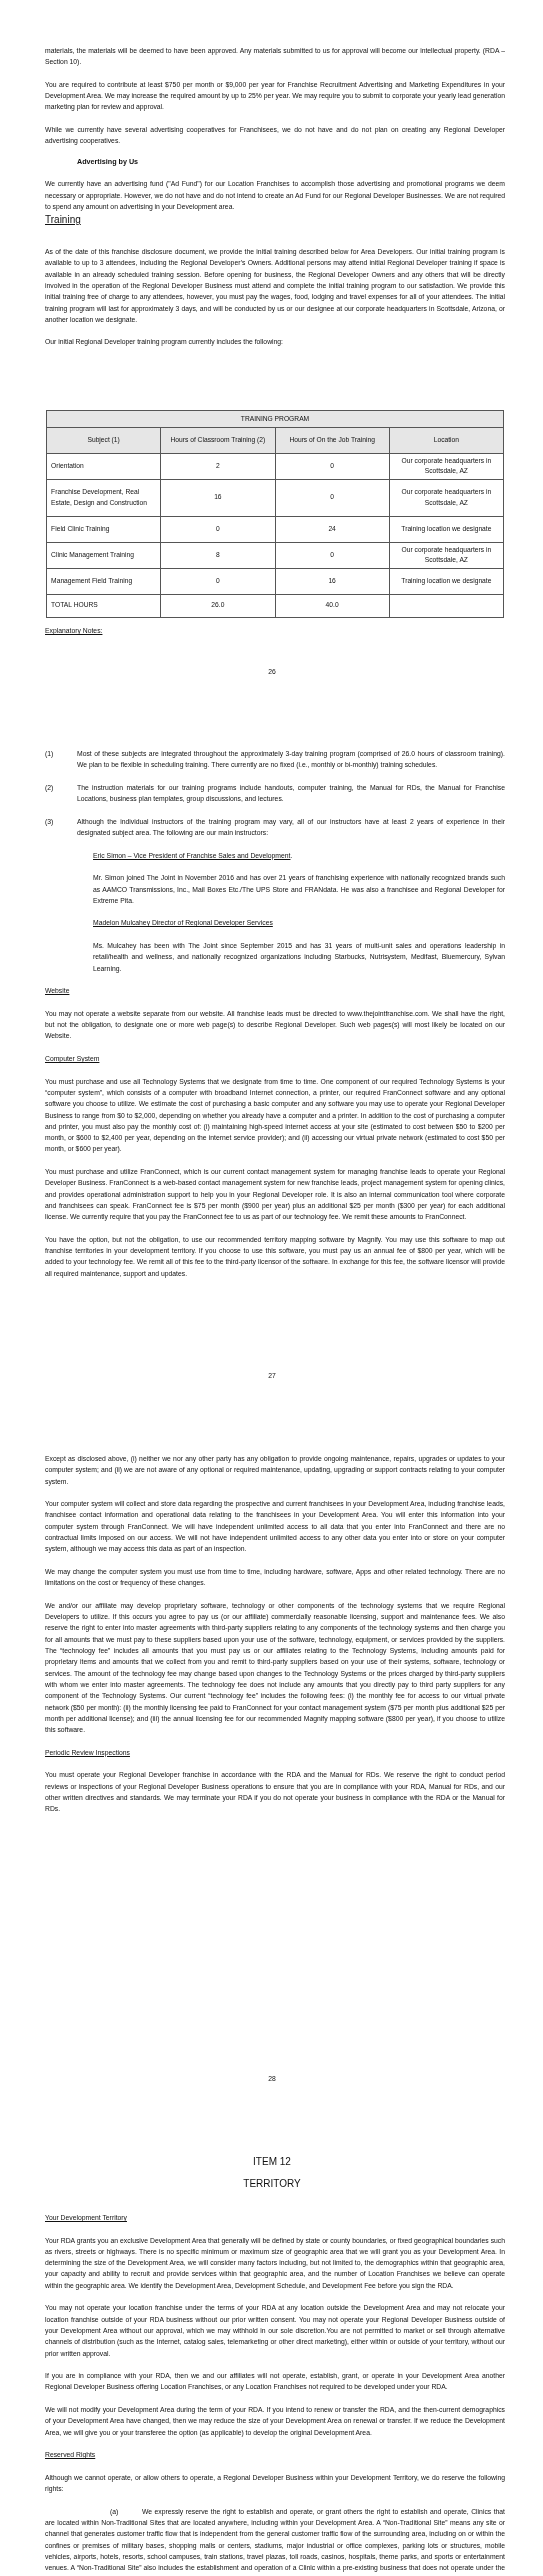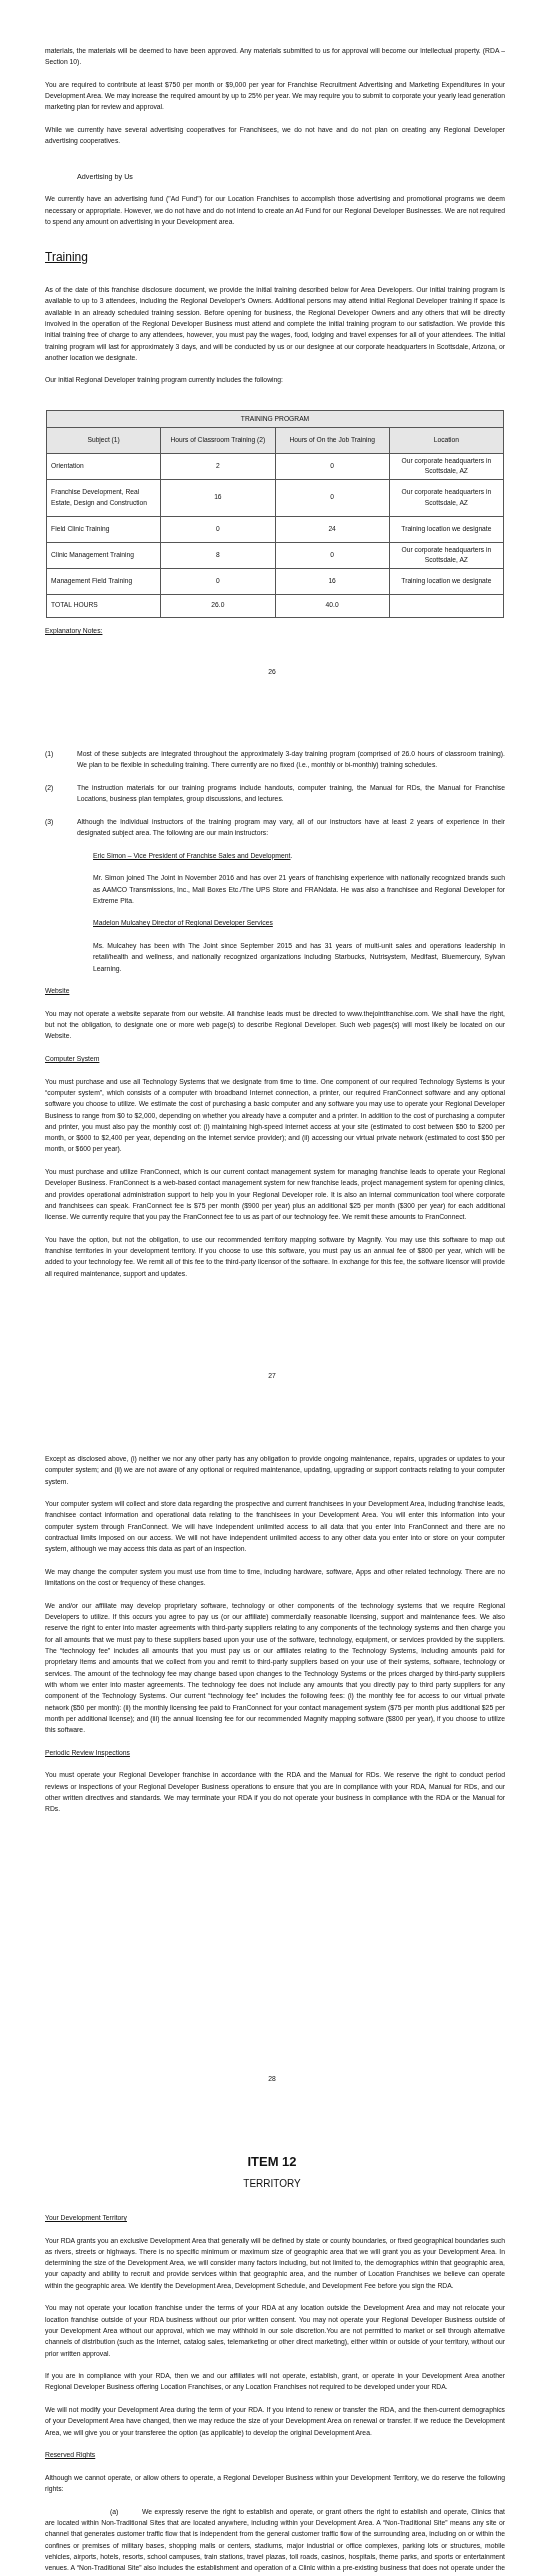--- a/index.html
+++ b/index.html
@@ -46,23 +46,23 @@
   table.tp td.c { text-align: center; }
   table.tp td.l { text-align: left; }
 </style>
 </head>
 <body>
 
 <div class="page" style="top:45px;">
   <p>materials, the materials will be deemed to have been approved.  Any materials submitted to us for approval will become our intellectual property. (RDA – Section 10).</p>
   <p style="margin-top:11.3px;">You are required to contribute at least $750 per month or $9,000 per year for Franchise Recruitment Advertising and Marketing Expenditures in your Development Area.  We may increase the required amount by up to 25% per year.  We may require you to submit to corporate your yearly lead generation marketing plan for review and approval.</p>
   <p style="margin-top:11.3px;">While we currently have several advertising cooperatives for Franchisees, we do not have and do not plan on creating any Regional Developer advertising cooperatives.</p>
-  <p class="subhead-indent" style="margin-top:24px; text-align:left; font-size:7.2px;">Advertising by Us</p>
+  <p class="subhead-indent" style="margin-top:9px; text-align:left; font-size:7.2px;font-weight:bold;">Advertising by Us</p>
   <p style="margin-top:11.3px;">We currently have an advertising fund ("Ad Fund") for our Location Franchises to accomplish those advertising and promotional programs we deem necessary or appropriate.  However, we do not have and do not intend to create an Ad Fund for our Regional Developer Businesses. We are not required to spend any amount on advertising in your Development area.</p>
-  <p class="u" style="margin-top:25px; text-align:left; font-size:12px;">Training</p>
+  <p class="u" style="margin-top:2px; text-align:left; font-size:10px;">Training</p>
   <p style="margin-top:20.6px;">As of the date of this franchise disclosure document, we provide the initial training described below for Area Developers. Our initial training program is available to up to 3 attendees, including the Regional Developer’s Owners.  Additional persons may attend initial Regional Developer training if space is available in an already scheduled training session.  Before opening for business, the Regional Developer Owners and any others that will be directly involved in the operation of the Regional Developer Business must attend and complete the initial training program to our satisfaction.  We provide this initial training free of charge to any attendees, however, you must pay the wages, food, lodging and travel expenses for all of your attendees.  The initial training program will last for approximately 3 days, and will be conducted by us or our designee at our corporate headquarters in Scottsdale, Arizona, or another location we designate.</p>
   <p style="margin-top:11.3px; text-align:left;">Our initial Regional Developer training program currently includes the following:</p>
 </div>
 
 <table class="tp" style="top:410px;">
   <colgroup>
     <col style="width:25%">
       <col style="width:25%">
       <col style="width:25%">
       <col style="width:25%">
@@ -156,21 +156,21 @@
 <div class="page" style="top:1453px;">
   <p>Except as disclosed above, (i) neither we nor any other party has any obligation to provide ongoing maintenance, repairs, upgrades or updates to your computer system; and (ii) we are not aware of any optional or required maintenance, updating, upgrading or support contracts relating to your computer system.</p>
   <p style="margin-top:11.3px;">Your computer system will collect and store data regarding the prospective and current franchisees in your Development Area, including franchise leads, franchisee contact information and operational data relating to the franchisees in your Development Area. You will enter this information into your computer system through FranConnect. We will have independent unlimited access to all data that you enter into FranConnect and there are no contractual limits imposed on our access. We will not have independent unlimited access to any other data you enter into or store on your computer system, although we may access this data as part of an inspection.</p>
   <p style="margin-top:11.3px;">We may change the computer system you must use from time to time, including hardware, software, Apps and other related technology. There are no limitations on the cost or frequency of these changes.</p>
   <p style="margin-top:11.3px;">We and/or our affiliate may develop proprietary software, technology or other components of the technology systems that we require Regional Developers to utilize. If this occurs you agree to pay us (or our affiliate) commercially reasonable licensing, support and maintenance fees. We also reserve the right to enter into master agreements with third-party suppliers relating to any components of the technology systems and then charge you for all amounts that we must pay to these suppliers based upon your use of the software, technology, equipment, or services provided by the suppliers. The “technology fee” includes all amounts that you must pay us or our affiliates relating to the Technology Systems, including amounts paid for proprietary items and amounts that we collect from you and remit to third-party suppliers based on your use of their systems, software, technology or services. The amount of the technology fee may change based upon changes to the Technology Systems or the prices charged by third-party suppliers with whom we enter into master agreements. The technology fee does not include any amounts that you directly pay to third party suppliers for any component of the Technology Systems. Our current “technology fee” includes the following fees: (i) the monthly fee for access to our virtual private network ($50 per month): (ii) the monthly licensing fee paid to FranConnect for your contact management system ($75 per month plus additional $25 per month per additional license); and (iii) the annual licensing fee for our recommended Magnify mapping software ($800 per year), if you choose to utilize this software.</p>
   <p class="u" style="margin-top:11.3px; text-align:left;">Periodic Review Inspections</p>
   <p style="margin-top:11.3px;">You must operate your Regional Developer franchise in accordance with the RDA and the Manual for RDs.  We reserve the right to conduct period reviews or inspections of your Regional Developer Business operations to ensure that you are in compliance with your RDA, Manual for RDs, and our other written directives and standards.  We may terminate your RDA if you do not operate your business in compliance with the RDA or the Manual for RDs.</p>
 </div>
 <div class="pagenum" style="top:2073px;">28</div>
 
-<div class="pagenum" style="top:2156px; font-size:13px;font-weight:bold;">ITEM 12</div>
+<div class="pagenum" style="top:2156px; font-size:10px;">ITEM 12</div>
 <div class="pagenum" style="top:2178px; font-size:10px;">TERRITORY</div>
 
 <div class="page" style="top:2212px;">
   <p class="u" style="text-align:left;">Your Development Territory</p>
   <p style="margin-top:11.3px;">Your RDA grants you an exclusive Development Area that generally will be defined by state or county boundaries, or fixed geographical boundaries such as rivers, streets or highways.  There is no specific minimum or maximum size of geographic area that we will grant you as your Development Area. In determining the size of the Development Area, we will consider many factors including, but not limited to, the demographics within that geographic area, your capacity and ability to recruit and provide services within that geographic area, and the number of Location Franchises we believe can operate within the geographic area.  We identify the Development Area, Development Schedule, and Development Fee before you sign the RDA.</p>
   <p style="margin-top:11.3px;">You may not operate your location franchise under the terms of your RDA at any location outside the Development Area and may not relocate your location franchise outside of your RDA business without our prior written consent. You may not operate your Regional Developer Business outside of your Development Area without our approval, which we may withhold in our sole discretion.You are not permitted to market or sell through alternative channels of distribution (such as the Internet, catalog sales, telemarketing or other direct marketing), either within or outside of your territory, without our prior written approval.</p>
   <p style="margin-top:11.3px;">If you are in compliance with your RDA, then we and our affiliates will not operate, establish, grant, or operate in your Development Area another Regional Developer Business offering Location Franchises, or any Location Franchises not required to be developed under your RDA.</p>
   <p style="margin-top:11.3px;">We will not modify your Development Area during the term of your RDA. If you intend to renew or transfer the RDA, and the then-current demographics of your Development Area have changed, then we may reduce the size of your Development Area on renewal or transfer. If we reduce the Development Area, we will give you or your transferee the option (as applicable) to develop the original Development Area.</p>
   <p class="u" style="margin-top:11.3px; text-align:left;">Reserved Rights</p>
   <p style="margin-top:11.3px;">Although we cannot operate, or allow others to operate, a Regional Developer Business within your Development Territory, we do reserve the following rights:</p>

